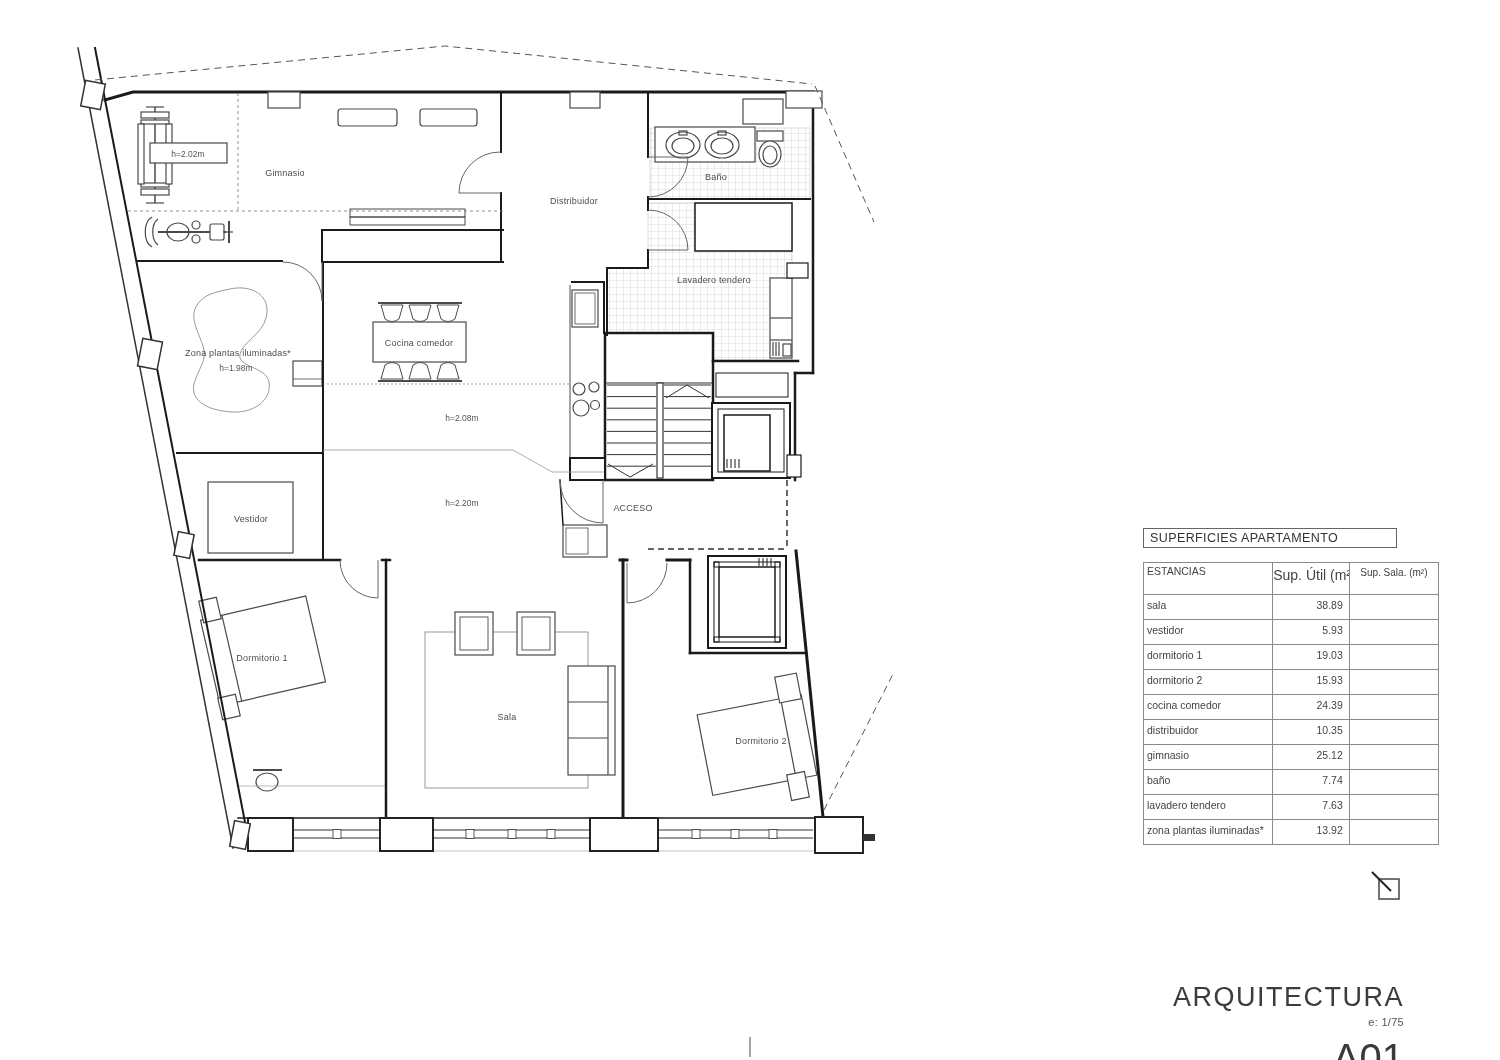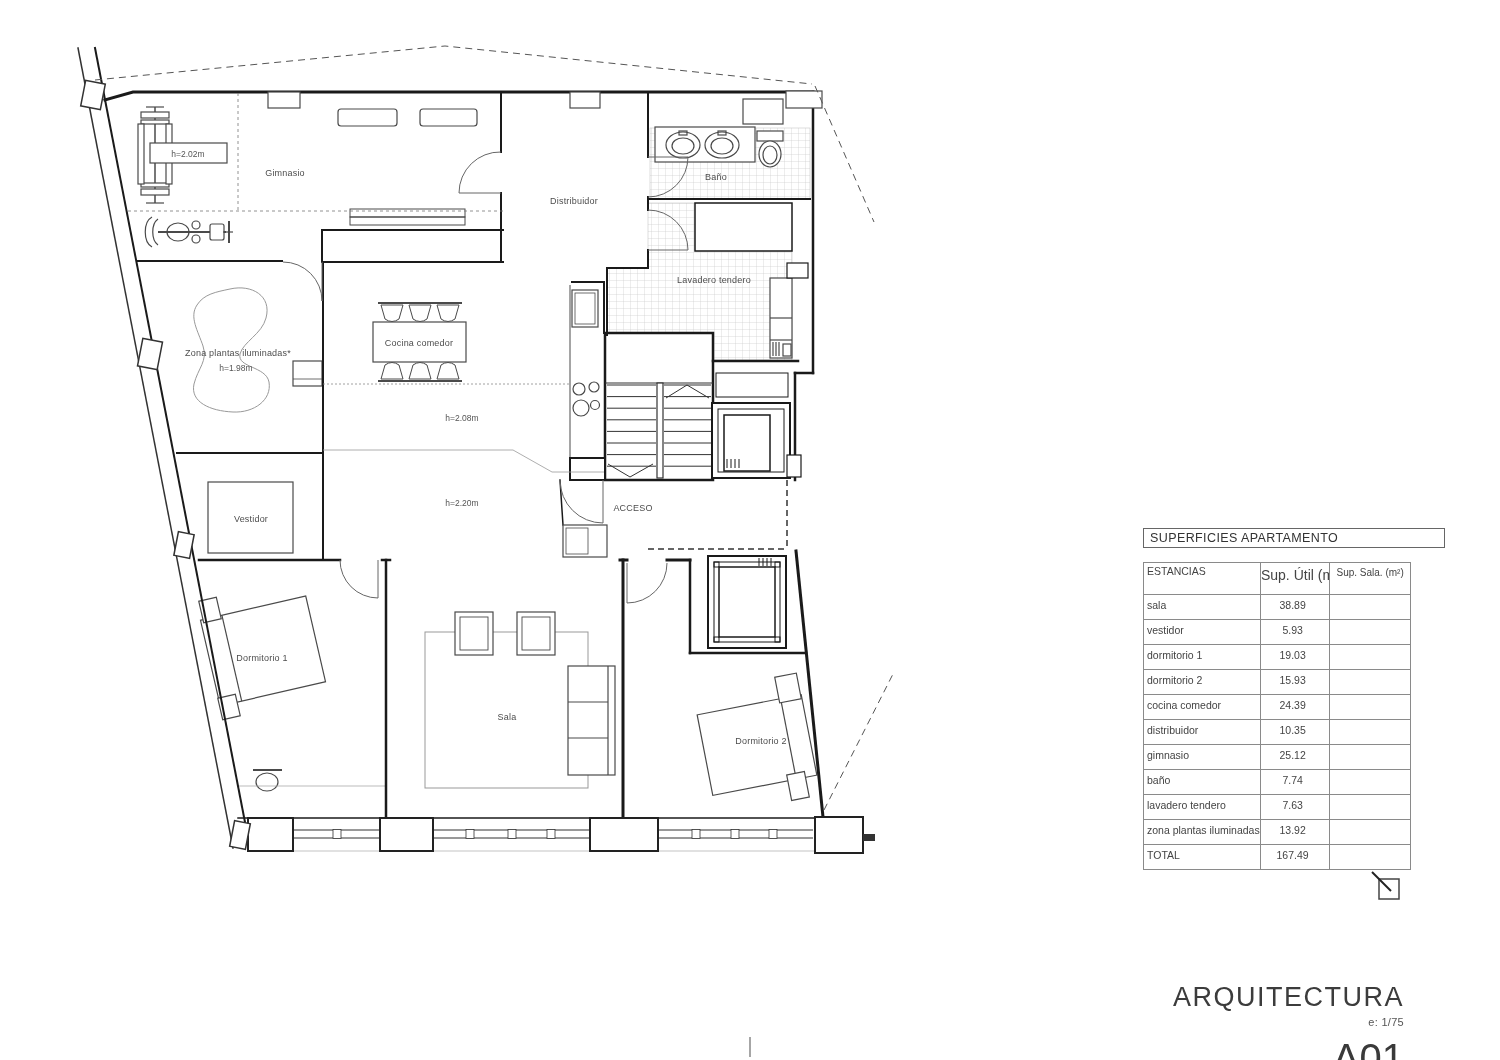--- a/index.html
+++ b/index.html
@@ -8,41 +8,41 @@
     font-family:"Liberation Sans", sans-serif;overflow:hidden;
   }
   svg{position:absolute;left:0;top:0;}
   svg text{font-family:"Liberation Sans", sans-serif;fill:#4d4d4d;}
   .room-label{font-size:9px;letter-spacing:.2px;}
   .h-label{font-size:8.5px;fill:#555;}
 
   
   .surfaces{position:absolute;left:1143px;top:528px;width:260px;color:#444;}
   .tbl-title{
-    box-sizing:border-box;width:302px;height:20px;line-height:19px;
+    box-sizing:border-box;width:254px;height:20px;line-height:19px;
     border:1px solid #666;padding-left:6px;font-size:12.5px;color:#333;
     letter-spacing:.4px;
   }
   .surfaces table{
-    margin-top:14px;border-collapse:collapse;width:268px;table-layout:fixed;
+    margin-top:14px;border-collapse:collapse;width:296px;table-layout:fixed;
   }
   .surfaces th,.surfaces td{
     border:1px solid #8a8a8a;font-weight:normal;color:#444;
     vertical-align:top;overflow:hidden;white-space:nowrap;
   }
   .surfaces th{height:26px;}
   .surfaces td{height:19px;font-size:10.5px;padding-top:4px;}
   .col-label{width:113px;}
   .col-util{width:67px;}
   .col-const{width:78px;}
   .th-estancias{text-align:left;padding:2px 0 0 3px;font-size:10.5px;}
   .th-util{text-align:center;padding:4px 4px 0 0;font-size:14px;}
   .th-const{text-align:center;padding-top:4px;font-size:10px;}
   .c-label{text-align:left;padding-left:3px;}
-  .c-util{text-align:center;padding-right:6px;}
+  .c-util{text-align:right;padding-right:6px;}
   .c-const{text-align:left;}
 
   
   .titleblock{position:absolute;right:96px;top:984px;text-align:right;color:#3c3c3c;}
   .tb-discipline{font-size:27px;letter-spacing:1.5px;line-height:1;font-weight:300;}
   .tb-scale{font-size:11px;color:#555;margin-top:5px;letter-spacing:.3px;text-align:right;}
   .tb-sheet{font-size:40px;line-height:1;margin-top:10px;font-weight:300;color:#3a3a3a;}
 </style>
 </head>
 <body>
@@ -452,25 +452,20 @@
         <tr>
           <td class="c-label">lavadero tendero</td>
           <td class="c-util">7.63</td>
           <td class="c-const"></td>
         </tr>
         <tr>
           <td class="c-label">zona plantas iluminadas*</td>
           <td class="c-util">13.92</td>
           <td class="c-const"></td>
         </tr>
-        <tr>
-          <td class="c-label">TOTAL</td>
-          <td class="c-util">167.49</td>
-          <td class="c-const"></td>
-        </tr>
       </tbody>
   </table>
 </div>
 
 <div class="titleblock">
   <div class="tb-discipline">ARQUITECTURA</div>
   <div class="tb-scale">e: 1/75</div>
   <div class="tb-sheet">A01</div>
 </div>
 

